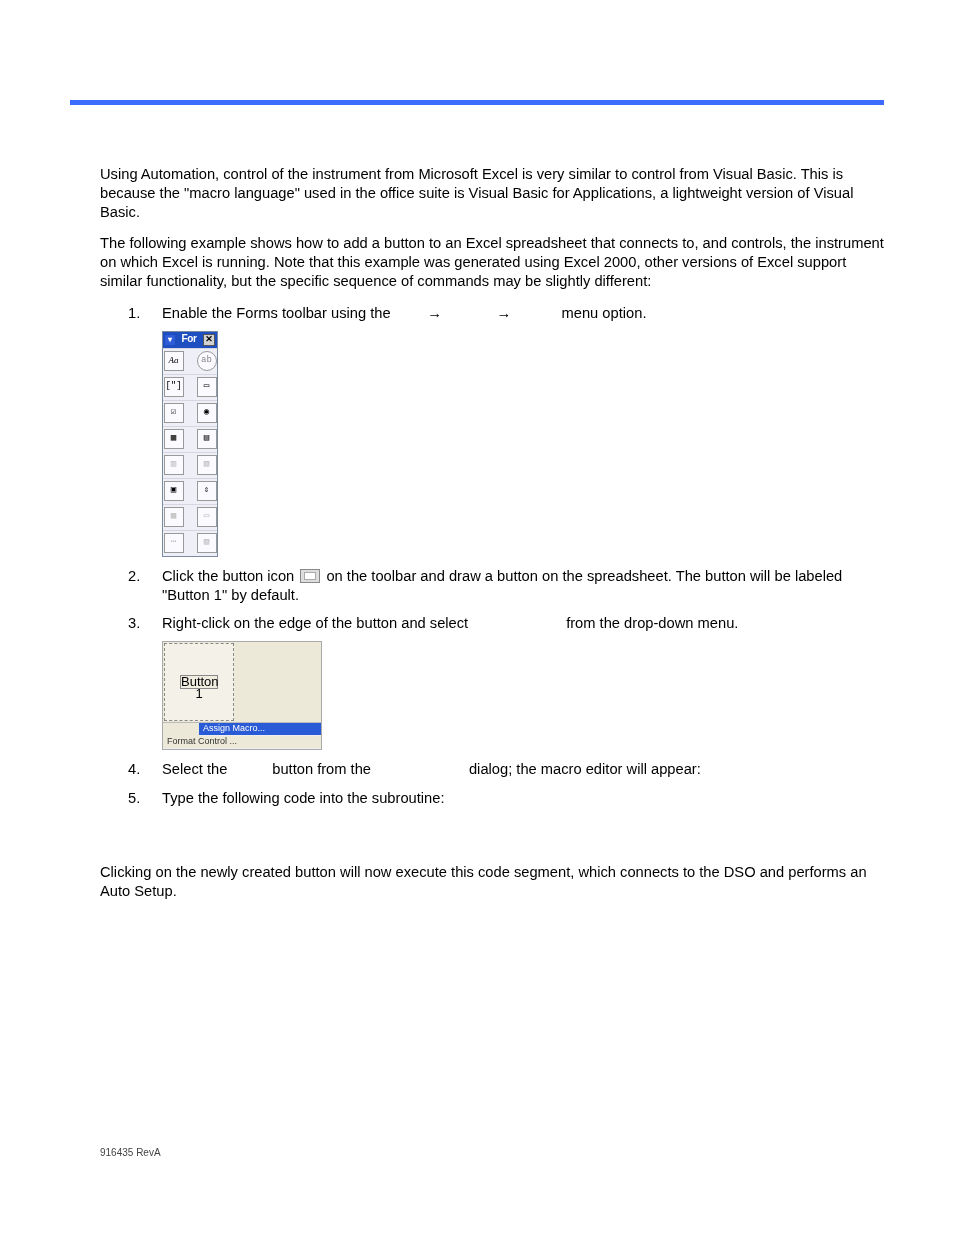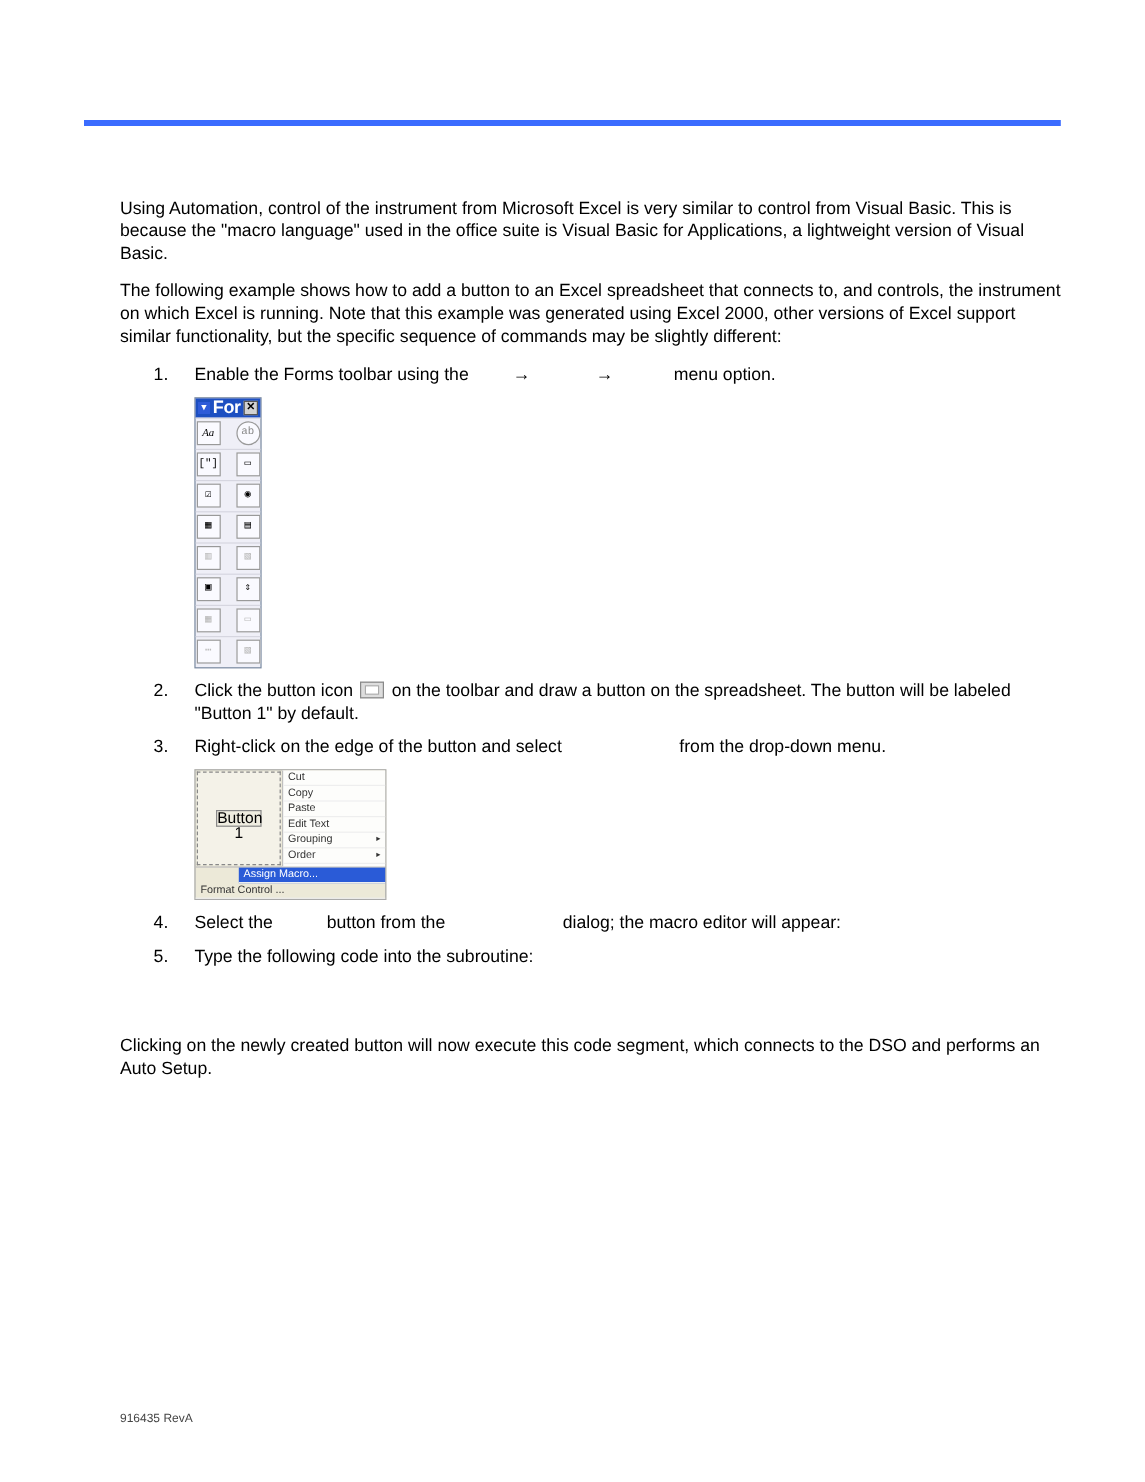--- a/index.html
+++ b/index.html
@@ -7,41 +7,41 @@
   .page { width: 954px; height: 1235px; position: relative; padding: 100px 70px 60px 100px; }
   .header-rule { position: absolute; top: 100px; left: 70px; right: 70px; height: 5px; background: #3b6cff; }
   .content { position: absolute; top: 165px; left: 100px; right: 70px; font-size: 14.7px; line-height: 1.28; }
   p.para { margin-bottom: 13px; }
   ol.steps { list-style: none; margin-left: 0; padding-left: 0; }
   ol.steps > li { position: relative; padding-left: 62px; margin-bottom: 10px; }
   ol.steps > li > .num { position: absolute; left: 28px; top: 0; }
   ol.steps > li > .stext { display: block; }
   .figure-forms { margin-top: 8px; width: 56px; border: 1px solid #7a8aa0; background: #efeff7; }
   .ff-title { height: 16px; background: #1d4fc1; color: #fff; font-size: 9px; font-weight: bold; display: flex; align-items: center; padding: 0 2px; justify-content: space-between; }
-  .ff-title .tx { font-size: 15px; letter-spacing: -0.3px; }
+  .ff-title .tx { font-size: 10px; letter-spacing: -0.3px; }
   .ff-close { width: 12px; height: 12px; background: #d2d2d2; border: 1px solid #555; font-size: 9px; line-height: 9px; text-align: center; color: #000; font-weight: bold; }
   .ff-drop { width: 10px; height: 10px; background: #2e5bd8; color: #fff; font-size: 8px; text-align: center; line-height: 9px; }
   .ff-row { display: flex; height: 26px; align-items: center; justify-content: space-around; border-top: 1px solid #d6d6e0; gap: 12px; }
   .ff-ico { width: 20px; height: 20px; border: 1px solid #999; background: #fafaff; font-size: 9px; display: flex; align-items: center; justify-content: center; font-family: "Courier New", monospace; }
   .step2-icon { display: inline-block; width: 20px; height: 14px; border: 1px solid #888; background: #ddd; vertical-align: -2px; margin: 0 2px; position: relative; }
   .step2-icon::after { content: ""; position: absolute; left: 3px; top: 2px; right: 3px; bottom: 2px; background: #fff; border: 1px solid #aaa; }
   .figure-context { margin-top: 8px; width: 160px; border: 1px solid #aaa; background: #ece9d8; font-size: 9px; }
   .ctx-top { height: 80px; display: flex; }
   .ctx-sel { width: 70px; height: 78px; margin: 1px; background: #f4f2e8; border: 1px dashed #888; display: flex; align-items: center; justify-content: center; }
   .ctx-sel .btn1 { width: 38px; height: 14px; border: 1px solid #888; background: #efede0; font-size: 13px; text-align: center; line-height: 12px; }
   .ctx-menu { flex: 1; background: #fdfdfb; border-left: 1px solid #c0c0c0; }
   .ctx-item { height: 13px; padding: 0 4px; display: flex; align-items: center; border-bottom: 1px solid #eee; color: #333; }
   .ctx-item.hi { background: #2a5bd7; color: #fff; margin-left: 36px; }
   .ctx-item .arr { margin-left: auto; font-size: 7px; }
   .ctx-bottom { border-top: 1px solid #bbb; }
   .figure-code { margin-top: 8px; width: 160px; border: 1px solid #6b7da0; background: #fff; font-size: 9px; }
   .code-title { height: 14px; background: #2e5bd8; color: #fff; font-weight: bold; padding: 0 4px; display: flex; align-items: center; }
   .code-combo { height: 16px; border-bottom: 1px solid #bbb; background: #eee; padding: 0 4px; display: flex; align-items: center; }
   .code-body { padding: 4px 6px 14px 14px; font-family: "Courier New", monospace; font-size: 10px; color: #00007f; line-height: 1.5; border-left: 6px solid #e0e0e8; }
-  .footer { position: absolute; bottom: 47px; left: 100px; font-size: 10px; color: #444; }
+  .footer { position: absolute; bottom: 77px; left: 100px; font-size: 10px; color: #444; }
   .arrow { display: inline-block; width: 12px; text-align: center; }
 </style>
 </head>
 <body>
 
 <div class="page">
   <div class="header-rule"></div>
 
   <div class="content">
 
@@ -115,42 +115,20 @@
           <span>Right-click on the edge of the button and select</span>
           &nbsp;&nbsp;&nbsp;&nbsp;&nbsp;&nbsp;&nbsp;&nbsp;&nbsp;&nbsp;&nbsp;&nbsp;&nbsp;&nbsp;&nbsp;&nbsp;&nbsp;&nbsp;&nbsp;&nbsp;&nbsp;&nbsp;
           <span>from the drop-down menu.</span>
         </span>
 
         <div class="figure-context">
           <div class="ctx-top">
             <div class="ctx-sel">
               <div class="btn1">Button 1</div>
             </div>
-            <div class="ctx-menu">
-              <div class="ctx-item">
-                  <span>Cut</span>
-                </div>
-              <div class="ctx-item">
-                  <span>Copy</span>
-                </div>
-              <div class="ctx-item">
-                  <span>Paste</span>
-                </div>
-              <div class="ctx-item">
-                  <span>Edit Text</span>
-                </div>
-              <div class="ctx-item">
-                  <span>Grouping</span>
-                  <span class="arr">▸</span>
-                </div>
-              <div class="ctx-item">
-                  <span>Order</span>
-                  <span class="arr">▸</span>
-                </div>
-            </div>
           </div>
           <div class="ctx-bottom">
             <div class="ctx-item hi">
                 <span>Assign Macro...</span>
               </div>
             <div class="ctx-item">
                 <span>Format Control ...</span>
               </div>
           </div>
         </div>

